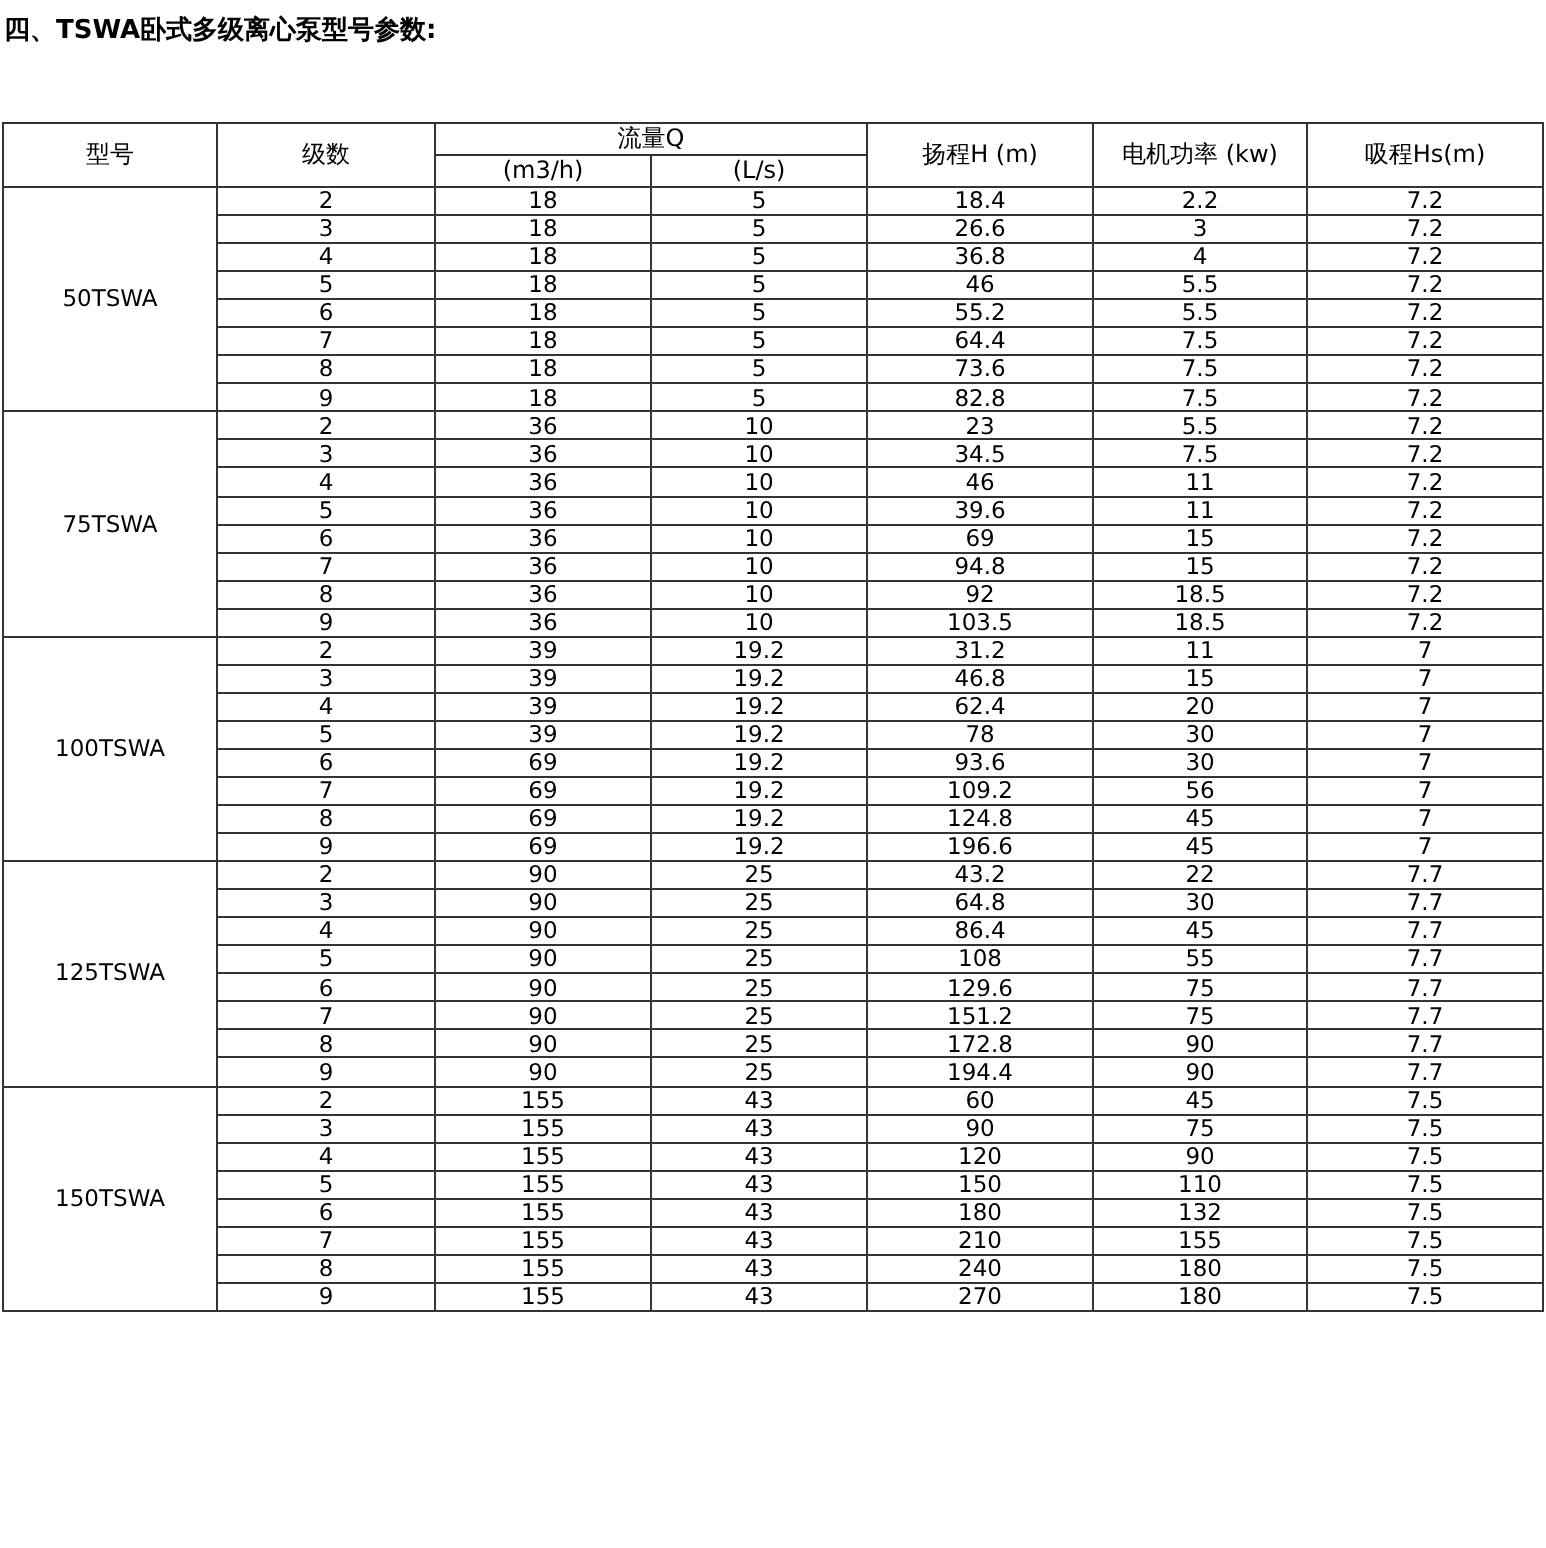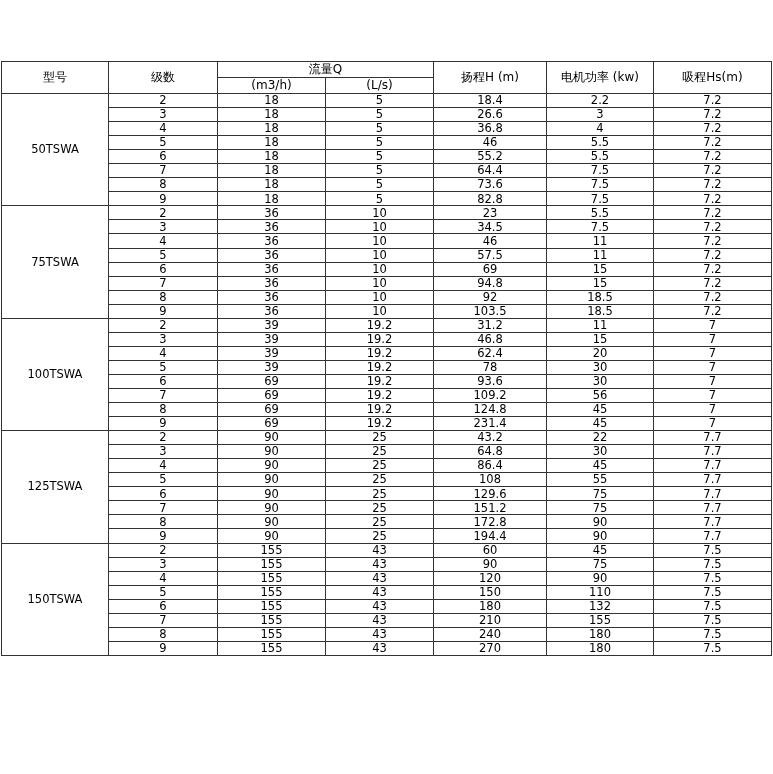--- a/index.html
+++ b/index.html
@@ -40,20 +40,21 @@
   }
   table.specs thead td, table.specs thead th { height: 16px; }
   table.specs tbody td { height: 14.05px; font-size: 11.5px; }
   .model-cell { font-size: 11.5px; }
 </style>
 </head>
 <body>
 
 <div class="page">
 
+  <div class="title">四、TSWA卧式多级离心泵型号参数:</div>
 
   <table class="specs">
     <colgroup>
       <col style="width:107px">
       <col style="width:109px">
       <col style="width:108px">
       <col style="width:108px">
       <col style="width:113px">
       <col style="width:107px">
       <col style="width:118px">
@@ -160,21 +161,21 @@
           <td>36</td>
           <td>10</td>
           <td>46</td>
           <td>11</td>
           <td>7.2</td>
         </tr>
         <tr>
           <td>5</td>
           <td>36</td>
           <td>10</td>
-          <td>57.5</td>
+          <td>39.6</td>
           <td>11</td>
           <td>7.2</td>
         </tr>
         <tr>
           <td>6</td>
           <td>36</td>
           <td>10</td>
           <td>69</td>
           <td>15</td>
           <td>7.2</td>
@@ -257,21 +258,21 @@
           <td>69</td>
           <td>19.2</td>
           <td>124.8</td>
           <td>45</td>
           <td>7</td>
         </tr>
         <tr>
           <td>9</td>
           <td>69</td>
           <td>19.2</td>
-          <td>231.4</td>
+          <td>196.6</td>
           <td>45</td>
           <td>7</td>
         </tr>
         <tr>
           <td class="model-cell" rowspan="8">125TSWA</td>
           <td>2</td>
           <td>90</td>
           <td>25</td>
           <td>43.2</td>
           <td>22</td>

